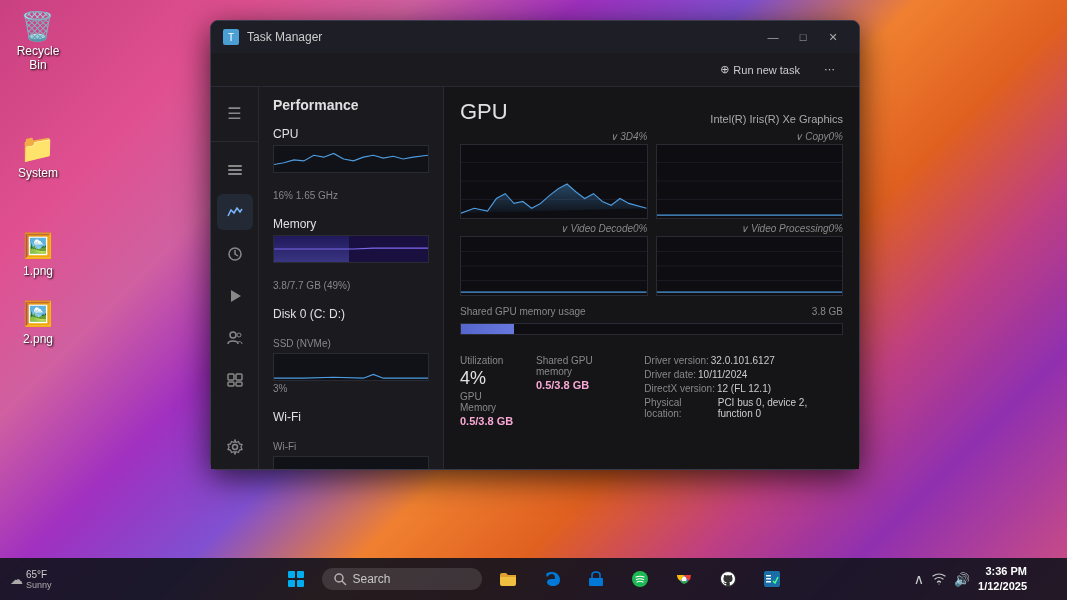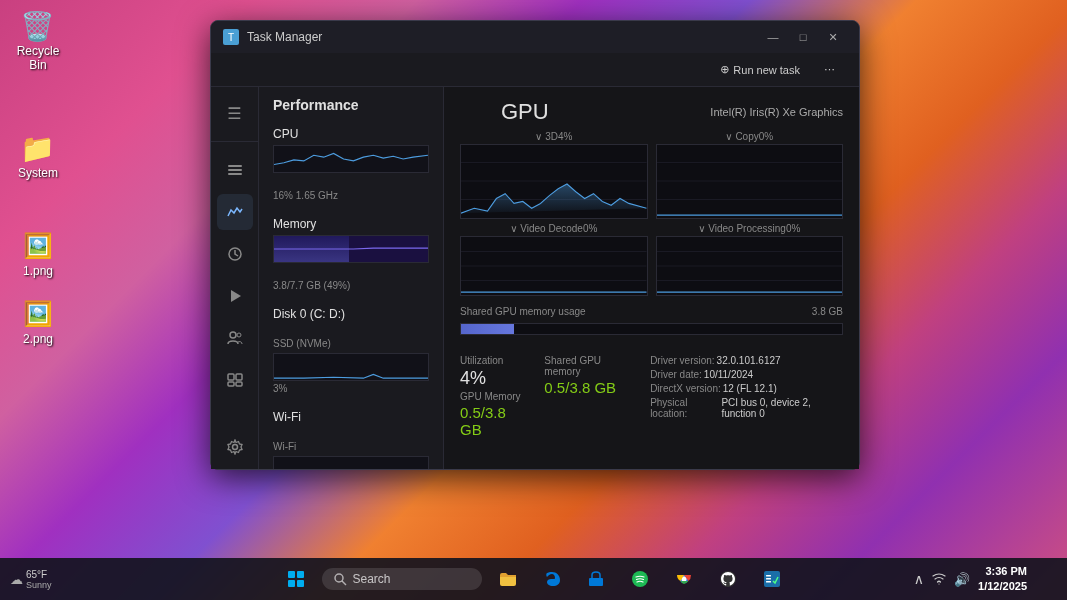--- a/index.html
+++ b/index.html
@@ -257,23 +257,22 @@
       flex: 1;
       background: #151518;
       padding: 12px 16px;
       display: flex;
       flex-direction: column;
       overflow: hidden;
     }
     .tm-right-header {
       display: flex;
       justify-content: space-between;
-      align-items: center;
+      align-items: flex-end;
       margin-bottom: 6px;
-      margin-left: 41px;
     }
     .tm-right-title {
       font-size: 22px;
       color: #e0e0e0;
       font-weight: 300;
     }
     .tm-right-subtitle {
       font-size: 11px;
       color: #aaa;
       text-align: right;
@@ -288,21 +287,22 @@
     .tm-graph-section {
       flex: 1;
       display: flex;
       flex-direction: column;
     }
     .tm-graph-label {
       font-size: 10px;
       color: #888;
       margin-bottom: 2px;
       display: flex;
-      justify-content: center;
+      justify-content: flex-end;
+      font-style: italic;
     }
     .tm-graph-box {
       background: #0d0d12;
       border: 1px solid #2a2a35;
       height: 75px;
       position: relative;
       overflow: hidden;
     }
     .tm-graph-box-small {
       height: 60px;
@@ -341,23 +341,23 @@
     .tm-stat-label {
       font-size: 10px;
       color: #888;
     }
     .tm-stat-value {
       font-size: 18px;
       color: #e0e0e0;
       font-weight: 300;
     }
     .tm-stat-value-small {
-      font-size: 15px;
-      color: #84cc16;
-      font-weight: 400;
+      font-size: 11px;
+      color: #f9a8d4;
+      font-weight: 700;
     }
     .tm-stat-kv {
       display: flex;
       flex-direction: column;
       gap: 3px;
     }
     .tm-stat-kv-row {
       display: flex;
       gap: 2px;
       font-size: 10px;

